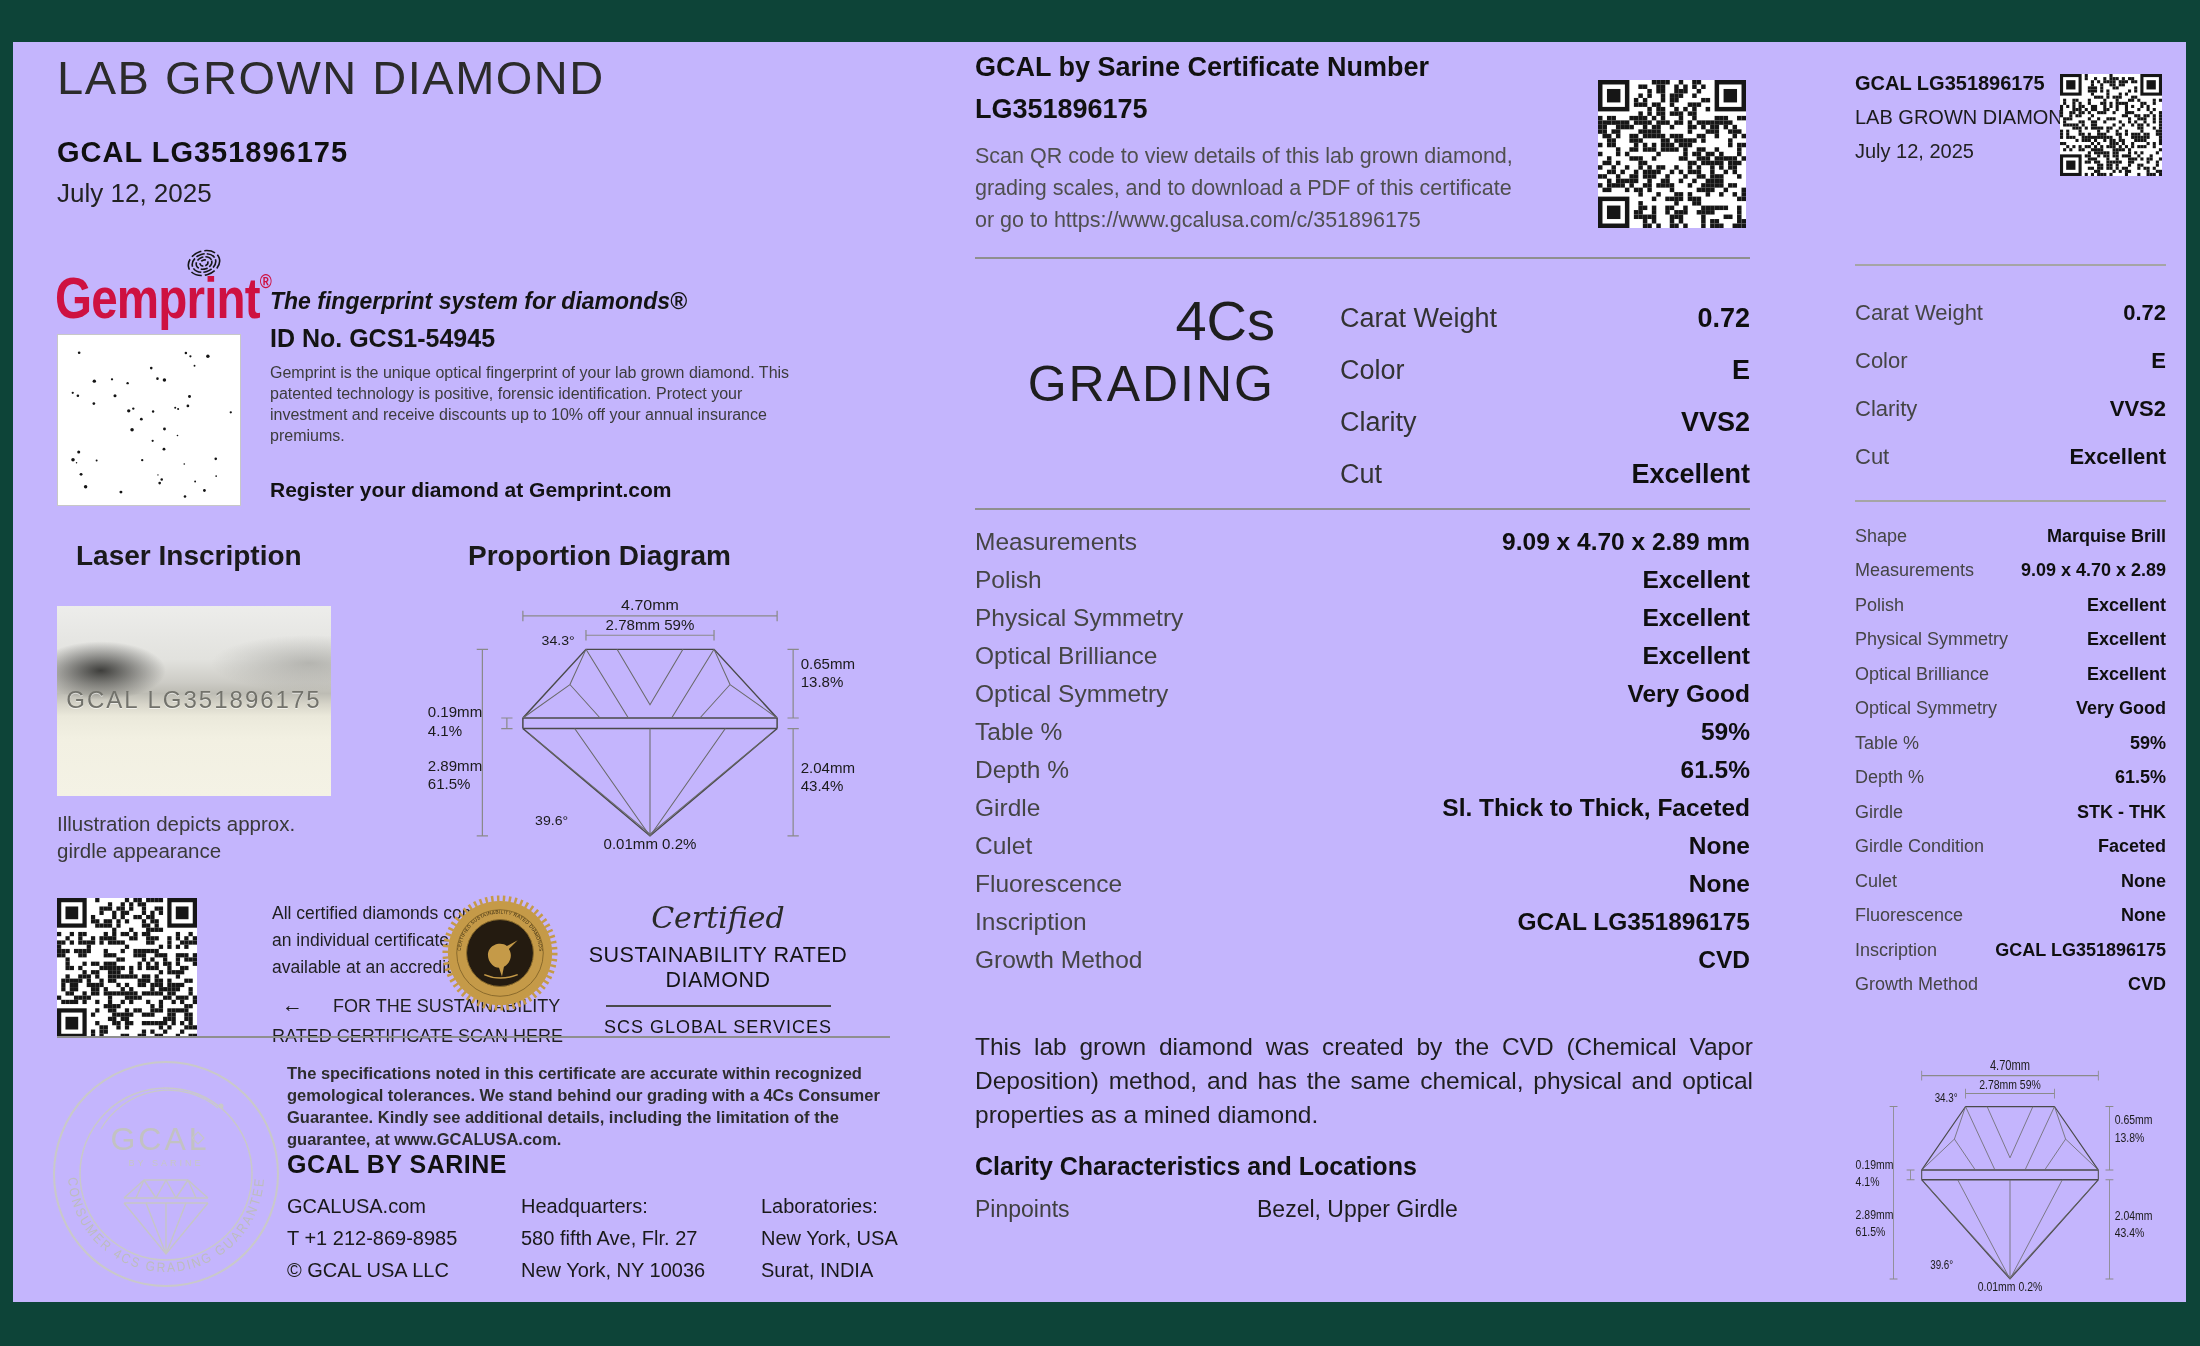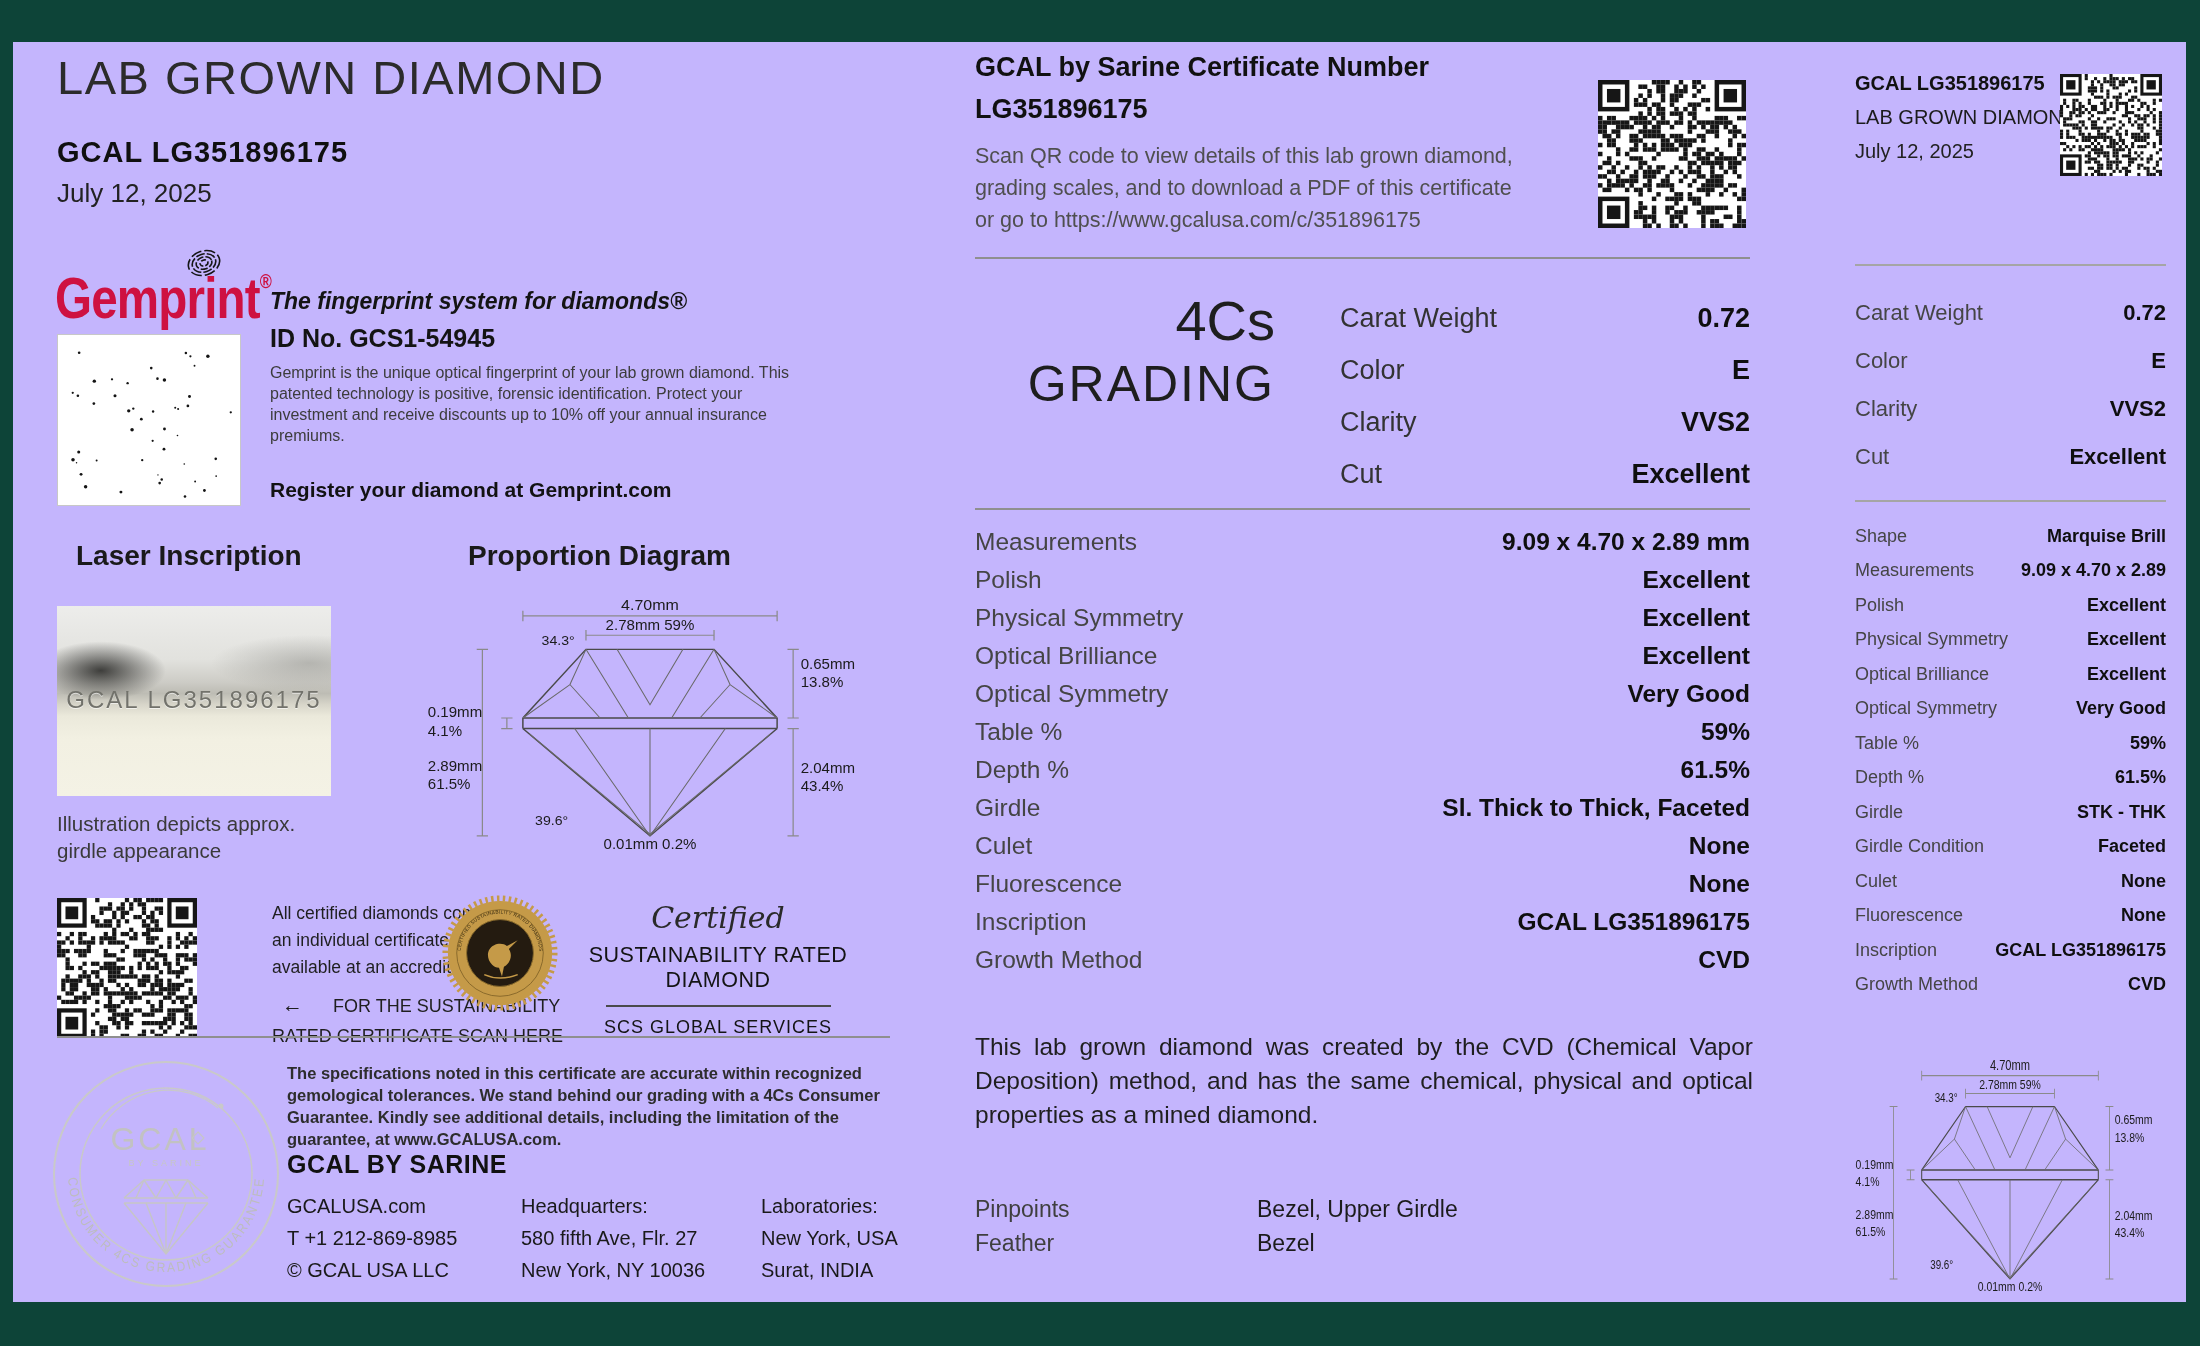--- a/index.html
+++ b/index.html
@@ -1210,23 +1210,23 @@
         <span class="lb">Inscription</span>
         <span class="vl">GCAL LG351896175</span>
       </div>
     <div class="rw">
         <span class="lb">Growth Method</span>
         <span class="vl">CVD</span>
       </div>
   </div>
 
   <div class="abs" id="m-cvd">This lab grown diamond was created by the CVD (Chemical Vapor Deposition) method, and has the same chemical, physical and optical properties as a mined diamond.</div>
+  <div class="abs" id="m-cl-h">Clarity Characteristics and Locations</div>
   <div class="abs" id="m-cl">
     <div><span class="ct">Pinpoints</span><span class="cl">Bezel, Upper Girdle</span></div>
-    <div><span class="ct">Feather</span><span class="cl">Bezel</span></div>
   </div>
 
   <div class="abs" id="r-cert">GCAL LG351896175</div>
   <div class="abs" id="r-prod">LAB GROWN DIAMOND</div>
   <div class="abs" id="r-date">July 12, 2025</div>
   <svg class="abs" id="qr-right" viewBox="0 0 33 33">
       <rect x="0" y="0" width="33" height="33" fill="#ffffff"></rect>
       <rect x="8" y="0" width="1" height="1" fill="#161616"></rect>
       <rect x="16" y="0" width="1" height="1" fill="#161616"></rect>
       <rect x="8" y="1" width="1" height="1" fill="#161616"></rect>

